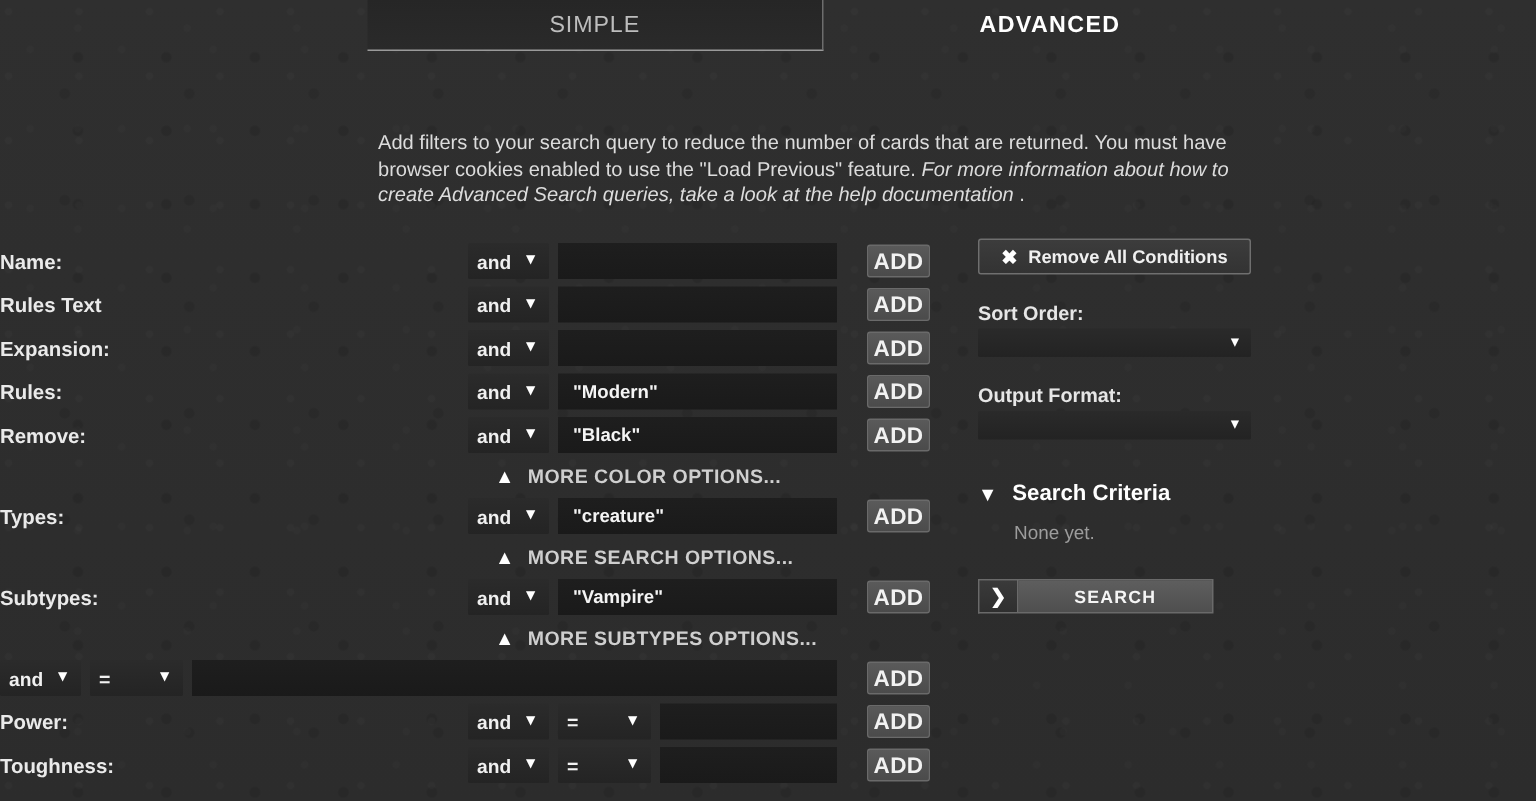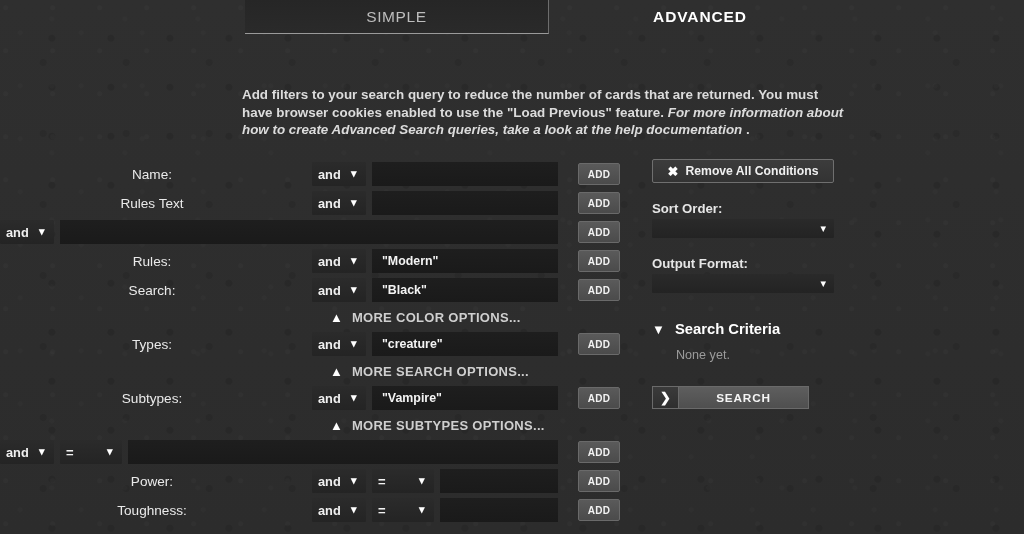--- a/index.html
+++ b/index.html
@@ -53,50 +53,49 @@
     left: 600px;
     width: 200px;
     color: #ffffff;
     font-weight: bold;
     letter-spacing: 0.9px;
   }
 
   
   .intro {
     position: absolute;
-    left: 242px;
+    left: 252px;
     top: 86px;
     width: 606px;
     font-size: 13.4px;
     line-height: 17.6px;
     color: #dcdcdc;
-    font-weight: bold;
   }
   .intro .em { font-style: italic; }
 
   
   .form {
     position: absolute;
     left: 0;
     top: 162px;
     width: 620px;
   }
   .row {
     display: flex;
     align-items: center;
     height: 24px;
     margin-bottom: 5px;
   }
   .row .label {
     width: 312px;
-    text-align: center;
+    text-align: left;
     padding-right: 8px;
     box-sizing: border-box;
     font-size: 13.6px;
-    font-weight: normal;
+    font-weight: bold;
     color: #eaeaea;
     white-space: nowrap;
   }
   .sel {
     position: relative;
     height: 24px;
     background: linear-gradient(#2b2b2b, #242424);
     display: flex;
     align-items: center;
     box-sizing: border-box;
@@ -144,21 +143,21 @@
     width: 42px;
     height: 22px;
     margin-left: 20px;
     background: linear-gradient(#5a5a5a, #4b4b4b);
     border: 1px solid #6a6a6a;
     border-radius: 2px;
     box-sizing: border-box;
     display: flex;
     align-items: center;
     justify-content: center;
-    font-size: 10px;
+    font-size: 15px;
     font-weight: bold;
     color: #f2f2f2;
     letter-spacing: 0.3px;
   }
 
   .morerow {
     display: flex;
     align-items: center;
     height: 21px;
     margin-bottom: 4px;
@@ -320,40 +319,41 @@
     <div class="label">Rules Text</div>
     <div class="sel sel-and">
       <span>and</span>
       <span class="caret">▾</span>
     </div>
     <div class="txt"></div>
     <div class="addbtn">ADD</div>
   </div>
 
   <div class="row">
+    <div class="label">Expansion:</div>
     <div class="sel sel-and">
       <span>and</span>
       <span class="caret">▾</span>
     </div>
     <div class="txt"></div>
     <div class="addbtn">ADD</div>
   </div>
 
   <div class="row">
     <div class="label">Rules:</div>
     <div class="sel sel-and">
       <span>and</span>
       <span class="caret">▾</span>
     </div>
     <div class="txt">"Modern"</div>
     <div class="addbtn">ADD</div>
   </div>
 
   <div class="row">
-    <div class="label">Search:</div>
+    <div class="label">Remove:</div>
     <div class="sel sel-and">
       <span>and</span>
       <span class="caret">▾</span>
     </div>
     <div class="txt">"Black"</div>
     <div class="addbtn">ADD</div>
   </div>
 
   <div class="morerow">
     <span class="chev">▲</span>

